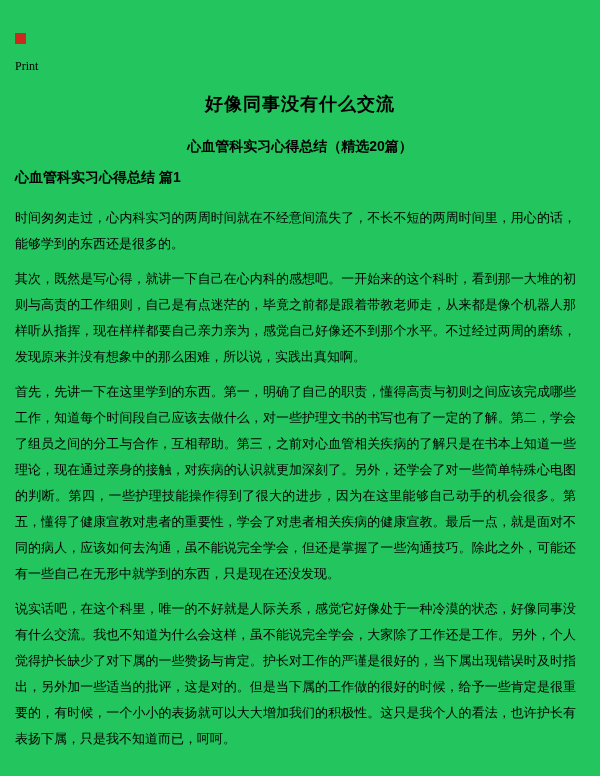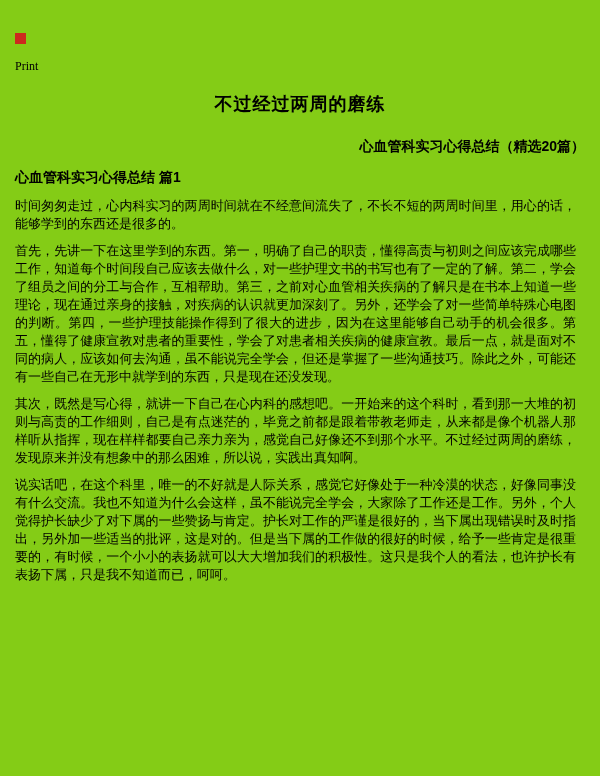--- a/index.html
+++ b/index.html
@@ -6,21 +6,21 @@
       margin: 0;
       padding: 0;
       background: #ffffff;
       font-family: "Liberation Sans", sans-serif;
       color: #000000;
     }
     .page {
       position: relative;
       width: 600px;
       height: 776px;
-      background: #84cc16;
+      background: #22c55e;
       box-sizing: border-box;
       padding: 14px 15px 0 15px;
       overflow: hidden;
     }
     .red-square {
       width: 11px;
       height: 11px;
       background: #cc2a1e;
       margin-top: 19px;
       margin-bottom: 12px;
@@ -36,52 +36,52 @@
     .doc-title {
       font-size: 18px;
       font-weight: bold;
       text-align: center;
       margin: 0 0 22px 0;
       letter-spacing: 1px;
     }
     .doc-subtitle {
       font-size: 14px;
       font-weight: bold;
-      text-align: right;
+      text-align: center;
       margin: 0 0 13px 0;
     }
     .section-heading {
       font-size: 14px;
       font-weight: bold;
       text-align: left;
-      margin: 0 0 10px 0;
+      margin: 0 0 18px 0;
     }
     .body-text p {
       font-size: 13px;
-      line-height: 18px;
+      line-height: 26px;
       text-align: justify;
       margin: 0 9px 9px 0;
       word-break: break-all;
     }
   </style>
 </head>
 <body>
 
 <div class="page">
 
   <div class="red-square"></div>
 
   <span class="print-link">Print</span>
 
-  <h1 class="doc-title">不过经过两周的磨练</h1>
+  <h1 class="doc-title">好像同事没有什么交流</h1>
 
   <h2 class="doc-subtitle">心血管科实习心得总结（精选20篇）</h2>
 
   <h3 class="section-heading">心血管科实习心得总结 篇1</h3>
 
   <div class="body-text">
     <p>时间匆匆走过，心内科实习的两周时间就在不经意间流失了，不长不短的两周时间里，用心的话，能够学到的东西还是很多的。</p>
+    <p>其次，既然是写心得，就讲一下自己在心内科的感想吧。一开始来的这个科时，看到那一大堆的初则与高责的工作细则，自己是有点迷茫的，毕竟之前都是跟着带教老师走，从来都是像个机器人那样听从指挥，现在样样都要自己亲力亲为，感觉自己好像还不到那个水平。不过经过两周的磨练，发现原来并没有想象中的那么困难，所以说，实践出真知啊。</p>
     <p>首先，先讲一下在这里学到的东西。第一，明确了自己的职责，懂得高责与初则之间应该完成哪些工作，知道每个时间段自己应该去做什么，对一些护理文书的书写也有了一定的了解。第二，学会了组员之间的分工与合作，互相帮助。第三，之前对心血管相关疾病的了解只是在书本上知道一些理论，现在通过亲身的接触，对疾病的认识就更加深刻了。另外，还学会了对一些简单特殊心电图的判断。第四，一些护理技能操作得到了很大的进步，因为在这里能够自己动手的机会很多。第五，懂得了健康宣教对患者的重要性，学会了对患者相关疾病的健康宣教。最后一点，就是面对不同的病人，应该如何去沟通，虽不能说完全学会，但还是掌握了一些沟通技巧。除此之外，可能还有一些自己在无形中就学到的东西，只是现在还没发现。</p>
-    <p>其次，既然是写心得，就讲一下自己在心内科的感想吧。一开始来的这个科时，看到那一大堆的初则与高责的工作细则，自己是有点迷茫的，毕竟之前都是跟着带教老师走，从来都是像个机器人那样听从指挥，现在样样都要自己亲力亲为，感觉自己好像还不到那个水平。不过经过两周的磨练，发现原来并没有想象中的那么困难，所以说，实践出真知啊。</p>
     <p>说实话吧，在这个科里，唯一的不好就是人际关系，感觉它好像处于一种冷漠的状态，好像同事没有什么交流。我也不知道为什么会这样，虽不能说完全学会，大家除了工作还是工作。另外，个人觉得护长缺少了对下属的一些赞扬与肯定。护长对工作的严谨是很好的，当下属出现错误时及时指出，另外加一些适当的批评，这是对的。但是当下属的工作做的很好的时候，给予一些肯定是很重要的，有时候，一个小小的表扬就可以大大增加我们的积极性。这只是我个人的看法，也许护长有表扬下属，只是我不知道而已，呵呵。</p>
   </div>
 
 </div>
 
 </body></html>

